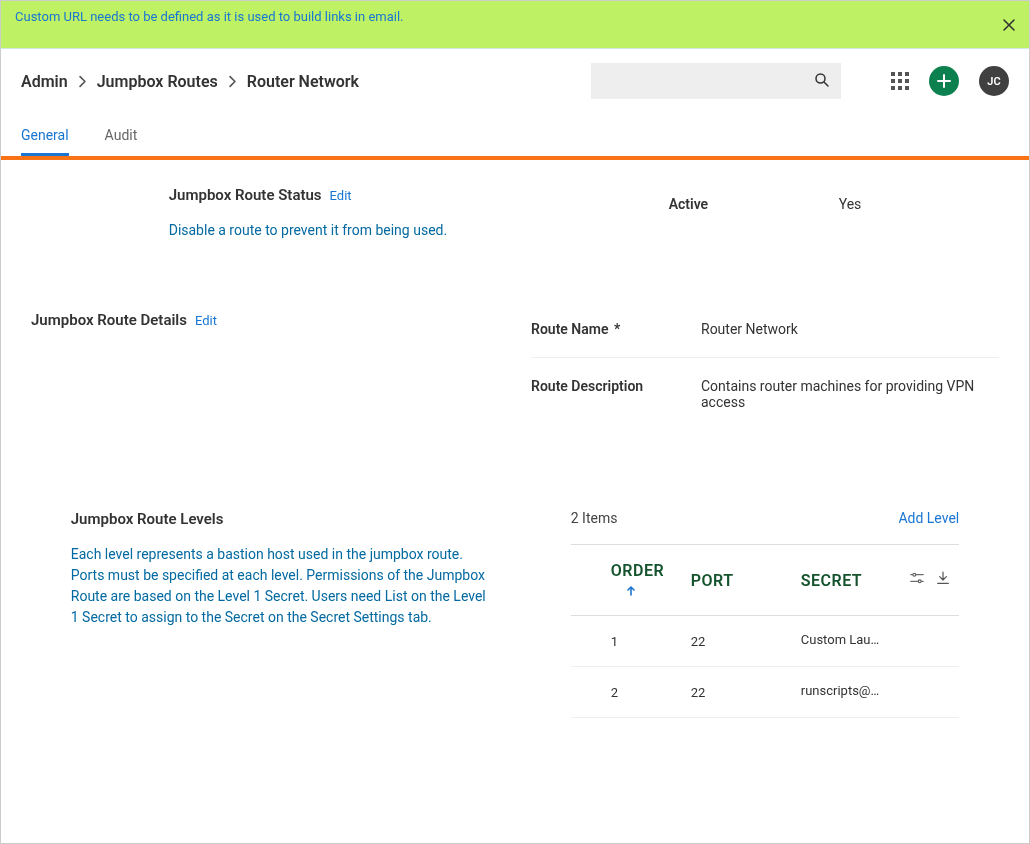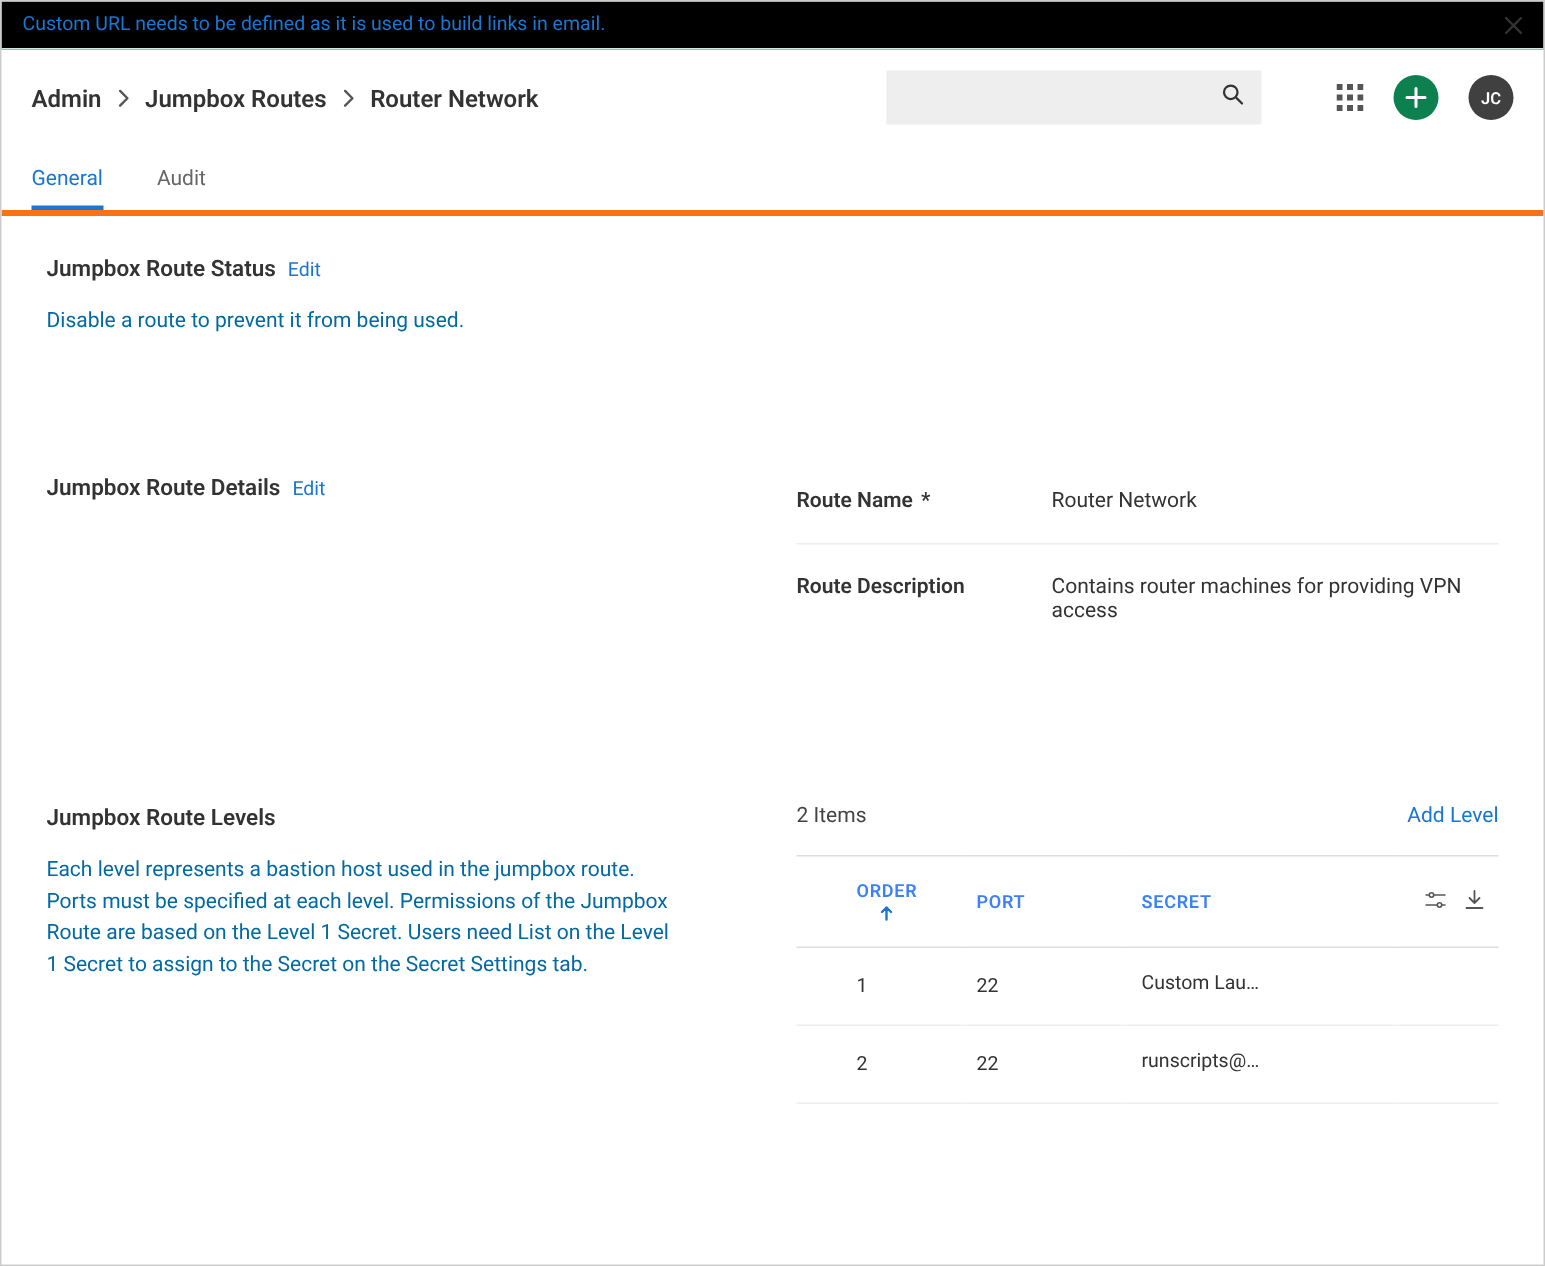--- a/index.html
+++ b/index.html
@@ -10,23 +10,23 @@
     background: #fff;
     width: 1030px;
     height: 844px;
     border: 1px solid #ccc;
     overflow: hidden;
     position: relative;
   }
 
   
   .banner {
-    background: #000000;
+    background: #bef264;
     color: #1976d2;
-    padding: 8px 40px 8px 14px;
+    padding: 8px 40px 24px 14px;
     font-size: 13px;
     position: relative;
     border-bottom: 1px solid #d0e8e4;
   }
   .banner-close {
     position: absolute;
     right: 12px;
     top: 50%;
     transform: translateY(-50%);
     cursor: pointer;
@@ -123,21 +123,22 @@
   .tab.active {
     color: #1976d2;
     border-bottom-color: #1976d2;
   }
 
   
   .content {
     padding: 26px 30px 0 30px;
     display: flex;
     flex-direction: column;
-    gap: 61px;
+    gap: 40px;
+    align-items: center;
   }
   .section {
     display: flex;
     gap: 40px;
   }
   .section-left {
     flex: 0 0 460px;
   }
   .section-right {
     flex: 1 1 auto;
@@ -211,22 +212,22 @@
     font-size: 13px;
   }
   table.levels-table thead tr {
     border-top: 1px solid #ddd;
     border-bottom: 1px solid #ddd;
   }
   table.levels-table th {
     text-align: left;
     padding: 16px 10px;
     font-weight: 600;
-    font-size: 12px;
-    color: #3b82f6;
+    font-size: 16px;
+    color: #14532d;
     letter-spacing: 0.5px;
   }
   table.levels-table td {
     padding: 16px 10px;
     border-bottom: 1px solid #eee;
     color: #333;
   }
   .col-order { width: 110px; padding-left: 40px !important; }
   .col-port { width: 110px; }
   .col-secret { }
@@ -313,20 +314,26 @@
 
 <div class="content">
 
   <div class="section">
     <div class="section-left">
       <div class="section-title-row">
         <span class="section-title">Jumpbox Route Status</span>
         <span class="edit-link">Edit</span>
       </div>
       <div class="section-desc">Disable a route to prevent it from being used.</div>
+    </div>
+    <div class="section-right">
+      <div class="field-row">
+        <div class="field-label">Active</div>
+        <div class="field-value">Yes</div>
+      </div>
     </div>
   </div>
 
   <div class="section" style="margin-top:30px;">
     <div class="section-left">
       <div class="section-title-row">
         <span class="section-title">Jumpbox Route Details</span>
         <span class="edit-link">Edit</span>
       </div>
     </div>

